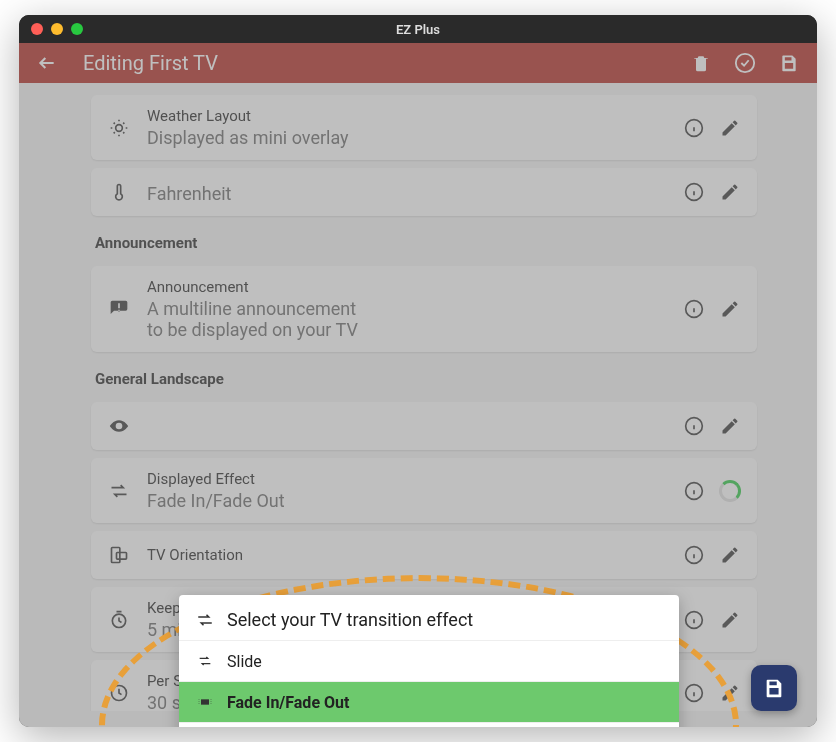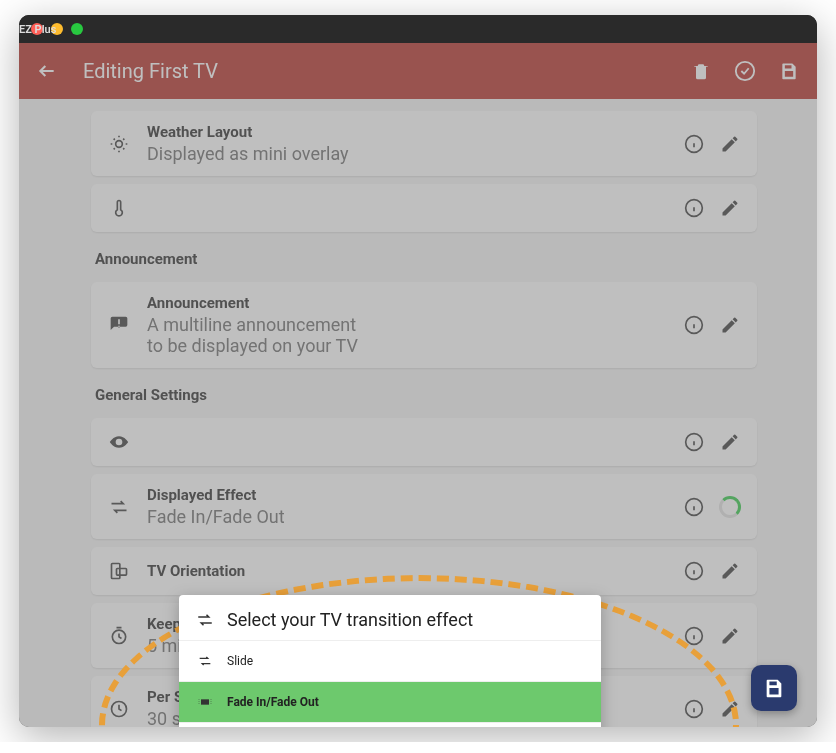--- a/index.html
+++ b/index.html
@@ -4,47 +4,47 @@
 <style>
 * { margin: 0; padding: 0; box-sizing: border-box; font-family: -apple-system, BlinkMacSystemFont, "Segoe UI", Roboto, sans-serif; }
 body { background: #fff; display: flex; justify-content: center; padding: 15px; }
 .window { width: 798px; height: 712px; background: #1a1a1a; border-radius: 10px; overflow: hidden; position: relative; display: flex; flex-direction: column; box-shadow: 0 10px 40px rgba(0,0,0,0.3); }
 .titlebar { height: 28px; background: #2a2a2a; display: flex; align-items: center; position: relative; }
 .traffic-lights { display: flex; gap: 8px; padding-left: 12px; }
 .tl { width: 12px; height: 12px; border-radius: 50%; }
 .tl-red { background: #ff5f57; }
 .tl-yellow { background: #febc2e; }
 .tl-green { background: #28c840; }
-.titlebar-title { position: absolute; left: 0; right: 0; text-align: left; color: #ddd; font-size: 11px; font-weight: 600; pointer-events: none; }
+.titlebar-title { position: absolute; left: 0; right: 0; text-align: center; color: #ddd; font-size: 13px; font-weight: 600; pointer-events: none; }
 .content { flex: 1; background: #f5f5f5; position: relative; overflow: hidden; }
-.header { height: 56px; background: #b3261e; display: flex; align-items: center; padding: 17px 16px; color: #fff; }
+.header { height: 40px; background: #b3261e; display: flex; align-items: center; padding: 17px 16px; color: #fff; }
 .back-icon { width: 24px; height: 24px; display: flex; align-items: center; justify-content: center; cursor: pointer; }
 .header-title { font-size: 20px; font-weight: 400; margin-left: 24px; flex: 1; }
 .header-actions { display: flex; gap: 20px; align-items: center; }
 .header-icon { width: 24px; height: 24px; display: flex; align-items: center; justify-content: center; cursor: pointer; }
 .body { padding: 12px 60px 12px 72px; height: calc(100% - 56px); overflow-y: auto; position: relative; }
 .settings-list { display: flex; flex-direction: column; gap: 8px; }
 .section-label { font-size: 15px; font-weight: 700; color: #222; padding: 10px 4px 6px; }
 .setting-card { background: #fff; border-radius: 6px; box-shadow: 0 1px 2px rgba(0,0,0,0.12); display: flex; align-items: center; padding: 12px 16px; gap: 16px; }
 .card-icon { width: 24px; height: 24px; display: flex; align-items: center; justify-content: center; color: #333; flex-shrink: 0; }
 .card-text { flex: 1; min-width: 0; }
-.card-title { font-size: 15px; font-weight: 700; color: #222; }
+.card-title { font-size: 15px; font-weight: 400; color: #222; }
 .card-subtitle { font-size: 18px; color: #666; margin-top: 2px; }
 .card-actions { display: flex; gap: 14px; align-items: center; }
 .info-icon, .edit-icon { width: 22px; height: 22px; display: flex; align-items: center; justify-content: center; color: #333; cursor: pointer; }
 .spinner { width: 22px; height: 22px; border: 3px solid #e0e0e0; border-top-color: #28c840; border-right-color: #28c840; border-radius: 50%; }
 .overlay { position: absolute; inset: 0; background: rgba(128,128,128,0.5); z-index: 5; }
-.popup { position: absolute; left: 160px; width: 422px; top: 552px; background: #fff; border-radius: 4px; box-shadow: 0 4px 16px rgba(0,0,0,0.25); z-index: 10; overflow: hidden; }
+.popup { position: absolute; left: 160px; width: 500px; top: 552px; background: #fff; border-radius: 4px; box-shadow: 0 4px 16px rgba(0,0,0,0.25); z-index: 10; overflow: hidden; }
 .popup-header { display: flex; align-items: center; gap: 12px; padding: 14px 16px 10px; }
 .popup-title { font-size: 18px; font-weight: 400; color: #222; }
 .popup-option { display: flex; align-items: center; gap: 12px; padding: 10px 16px; cursor: pointer; border-top: 1px solid #eee; }
 .popup-option.selected { background: #6dc96d; }
 .popup-option.selected .opt-label { font-weight: 700; }
 .opt-icon { width: 20px; height: 20px; display: flex; align-items: center; justify-content: center; color: #333; }
-.opt-label { font-size: 12px; color: #222; }
+.opt-label { font-size: 16px; color: #222; }
 .highlight-ring { position: absolute; width: 640px; height: 300px; left: 80px; top: 532px; border: 6px dashed #e8a03a; border-radius: 50%; z-index: 9; pointer-events: none; }
 .fab { position: absolute; right: 20px; bottom: 16px; width: 46px; height: 46px; background: #2a3a6e; border-radius: 10px; display: flex; align-items: center; justify-content: center; color: #fff; z-index: 8; box-shadow: 0 3px 8px rgba(0,0,0,0.3); cursor: pointer; }
 svg { display: block; }
 </style>
 </head>
 <body>
 
 <div class="window">
   <div class="titlebar">
     <div class="traffic-lights">
@@ -112,20 +112,21 @@
           </div>
         </div>
 
         <div class="setting-card">
           <div class="card-icon">
               <svg width="20" height="20" viewBox="0 0 24 24" fill="none" stroke="#333" stroke-width="2">
                 <path d="M12 3a2 2 0 012 2v9a4 4 0 11-4 0V5a2 2 0 012-2z"></path>
               </svg>
             </div>
           <div class="card-text">
+            <div class="card-subtitle">Fahrenheit</div>
           </div>
           <div class="card-actions">
             <div class="info-icon">
                 <svg width="20" height="20" viewBox="0 0 24 24" fill="none" stroke="#333" stroke-width="2">
                   <circle cx="12" cy="12" r="10"></circle>
                   <path d="M12 8h.01M11 12h1v4"></path>
                 </svg>
               </div>
             <div class="edit-icon">
                 <svg width="20" height="20" viewBox="0 0 24 24" fill="#333">
@@ -156,21 +157,21 @@
                 </svg>
               </div>
             <div class="edit-icon">
                 <svg width="20" height="20" viewBox="0 0 24 24" fill="#333">
                   <path d="M3 17.25V21h3.75L17.81 9.94l-3.75-3.75L3 17.25zM20.71 7.04a1 1 0 000-1.41l-2.34-2.34a1 1 0 00-1.41 0l-1.83 1.83 3.75 3.75 1.83-1.83z"></path>
                 </svg>
               </div>
           </div>
         </div>
 
-        <div class="section-label">General Settings</div>
+        <div class="section-label">General Landscape</div>
 
         <div class="setting-card">
           <div class="card-icon">
               <svg width="20" height="20" viewBox="0 0 24 24" fill="#333">
                 <path d="M12 5c-7 0-11 7-11 7s4 7 11 7 11-7 11-7-4-7-11-7zm0 11a4 4 0 110-8 4 4 0 010 8z"></path>
               </svg>
             </div>
           <div class="card-text">
           </div>
           <div class="card-actions">

